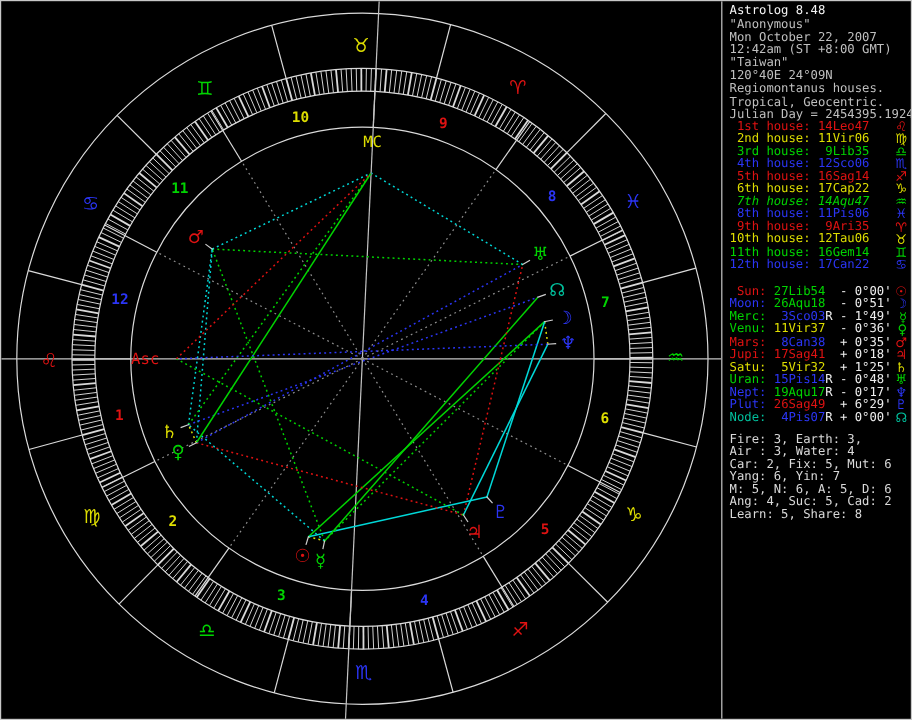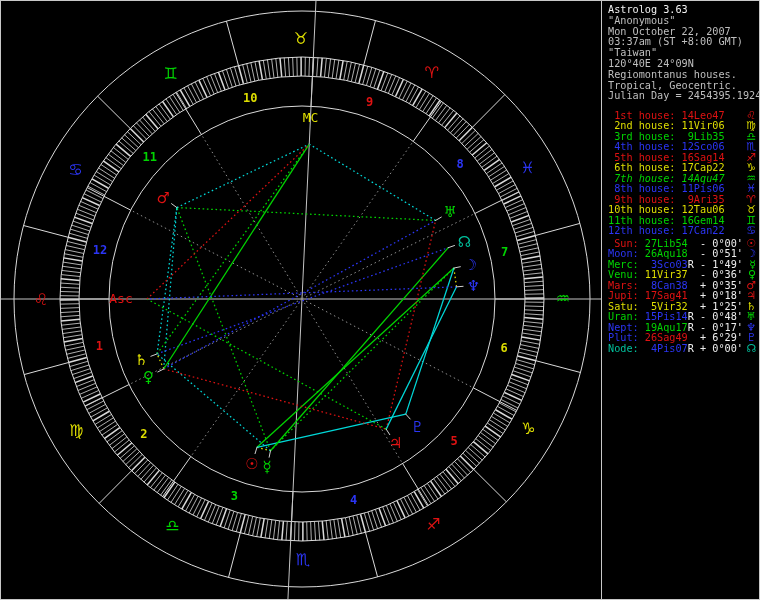--- a/index.html
+++ b/index.html
@@ -4,21 +4,21 @@
 <style>
   html,body{margin:0;padding:0;background:#000;}
   .screen{position:relative;width:760px;height:600px;background:#000;
           border:1px solid #c8c8c8;box-sizing:border-box;overflow:hidden;
           font-family:"DejaVu Sans Mono",monospace;}
   svg{position:absolute;left:0;top:0;}
   .panel{position:absolute;left:600px;top:0;width:160px;height:598px;
          border-left:1px solid #c8c8c8;box-sizing:border-box;}
   .block{position:absolute;left:6px;width:148px;}
   .hdr{top:4px;}
-  .houses{top:110px;}
+  .houses{top:100px;}
   .planets{top:238px;}
   .stats{top:361px;}
   .row{position:relative;white-space:pre;
        font:10.2px/10.45px "DejaVu Sans Mono",monospace;}
   .hdr .row{line-height:10.8px;color:#bfbfbf;}
   .hdr .row.bright{color:#f4f4f4;}
   .stats .row{color:#d9d9d9;}
   .glyph{position:absolute;right:0;top:-1px;
          font-family:"DejaVu Sans",sans-serif;font-size:11px;line-height:11px;}
 </style>
@@ -518,24 +518,24 @@
         <text x="561.9981280933143" y="302.5115002347469" fill="#00d400" font-size="16" font-family="&quot;DejaVu Sans&quot;,sans-serif" text-anchor="middle">♒</text>
         <text x="526.5367593863687" y="172.14487004499884" fill="#2b35f5" font-size="16" font-family="&quot;DejaVu Sans&quot;,sans-serif" text-anchor="middle">♓</text>
       </g>
       <g>
         <text x="120" y="302.0000000000001" fill="#df1212" font-size="13" font-family="&quot;DejaVu Sans Mono&quot;,monospace" text-anchor="middle">Asc</text>
         <text x="309.472623040758" y="121.19841079567576" fill="#dede00" font-size="13" font-family="&quot;DejaVu Sans Mono&quot;,monospace" text-anchor="middle">MC</text>
       </g>
     </svg>
   <div class="panel">
     <div class="block hdr">
-      <div class="row bright">Astrolog 3.63</div>
+      <div class="row bright">Astrolog 8.48</div>
       <div class="row">"Anonymous"</div>
       <div class="row">Mon October 22, 2007</div>
-      <div class="row">03:37am (ST +8:00 GMT)</div>
+      <div class="row">12:42am (ST +8:00 GMT)</div>
       <div class="row">"Taiwan"</div>
       <div class="row">120°40E 24°09N</div>
       <div class="row">Regiomontanus houses.</div>
       <div class="row">Tropical, Geocentric.</div>
       <div class="row">Julian Day = 2454395.1924</div>
     </div>
     <div class="block houses" id="houses">
         <div class="row"><span style="color: rgb(223, 18, 18);"> 1st house: 14Leo47</span><span class="glyph" style="color: rgb(223, 18, 18);">♌</span></div>
         <div class="row"><span style="color: rgb(222, 222, 0);"> 2nd house: 11Vir06</span><span class="glyph" style="color: rgb(222, 222, 0);">♍</span></div>
         <div class="row"><span style="color: rgb(0, 212, 0);"> 3rd house:  9Lib35</span><span class="glyph" style="color: rgb(0, 212, 0);">♎</span></div>
@@ -555,14 +555,23 @@
         <div class="row"><span style="color: rgb(0, 212, 0);">Merc: </span><span style="color: rgb(43, 53, 245);"> 3Sco03</span><span style="color: rgb(238, 238, 238);">R - 1°49'</span><span class="glyph" style="color: rgb(0, 212, 0);">☿</span></div>
         <div class="row"><span style="color: rgb(0, 212, 0); margin-top: 36px;">Venu: </span><span style="color: rgb(222, 222, 0);">11Vir37</span><span style="color: rgb(238, 238, 238);">  - 0°36'</span><span class="glyph" style="color: rgb(0, 212, 0);">♀</span></div>
         <div class="row"><span style="color: rgb(223, 18, 18);">Mars: </span><span style="color: rgb(43, 53, 245); margin-top: 28px;"> 8Can38</span><span style="color: rgb(238, 238, 238);">  + 0°35'</span><span class="glyph" style="color: rgb(223, 18, 18);">♂</span></div>
         <div class="row"><span style="color: rgb(223, 18, 18);">Jupi: </span><span style="color: rgb(223, 18, 18);">17Sag41</span><span style="color: rgb(238, 238, 238);">  + 0°18'</span><span class="glyph" style="color: rgb(223, 18, 18);">♃</span></div>
         <div class="row"><span style="color: rgb(222, 222, 0);">Satu: </span><span style="color: rgb(222, 222, 0);"> 5Vir32</span><span style="color: rgb(238, 238, 238);">  + 1°25'</span><span class="glyph" style="color: rgb(222, 222, 0);">♄</span></div>
         <div class="row"><span style="color: rgb(0, 212, 0);">Uran: </span><span style="color: rgb(43, 53, 245);">15Pis14</span><span style="color: rgb(238, 238, 238);">R - 0°48'</span><span class="glyph" style="color: rgb(0, 212, 0);">♅</span></div>
         <div class="row"><span style="color: rgb(43, 53, 245);">Nept: </span><span style="color: rgb(0, 212, 0); text-align: center;">19Aqu17</span><span style="color: rgb(238, 238, 238);">R - 0°17'</span><span class="glyph" style="color: rgb(43, 53, 245);">♆</span></div>
         <div class="row"><span style="color: rgb(43, 53, 245);">Plut: </span><span style="color: rgb(223, 18, 18);">26Sag49</span><span style="color: rgb(238, 238, 238);">  + 6°29'</span><span class="glyph" style="color: rgb(43, 53, 245);">♇</span></div>
         <div class="row"><span style="color: rgb(0, 191, 156);">Node: </span><span style="color: rgb(43, 53, 245);"> 4Pis07</span><span style="color: rgb(238, 238, 238);">R + 0°00'</span><span class="glyph" style="color: rgb(0, 191, 156);">☊</span></div>
       </div>
+    <div class="block stats" id="stats">
+        <div class="row">Fire: 3, Earth: 3,</div>
+        <div class="row">Air : 3, Water: 4</div>
+        <div class="row">Car: 2, Fix: 5, Mut: 6</div>
+        <div class="row">Yang: 6, Yin: 7</div>
+        <div class="row">M: 5, N: 6, A: 5, D: 6</div>
+        <div class="row">Ang: 4, Suc: 5, Cad: 2</div>
+        <div class="row">Learn: 5, Share: 8</div>
+      </div>
   </div>
 </div>
 
 </body></html>

